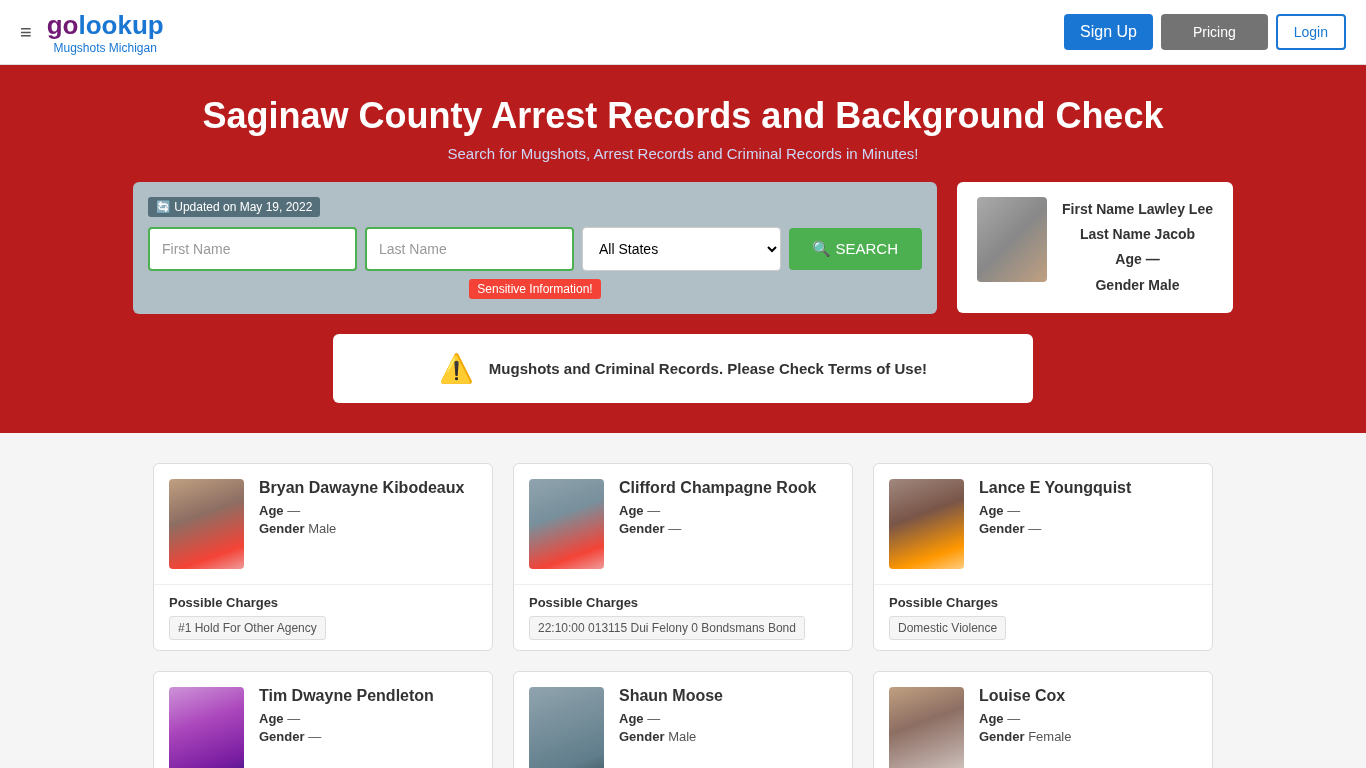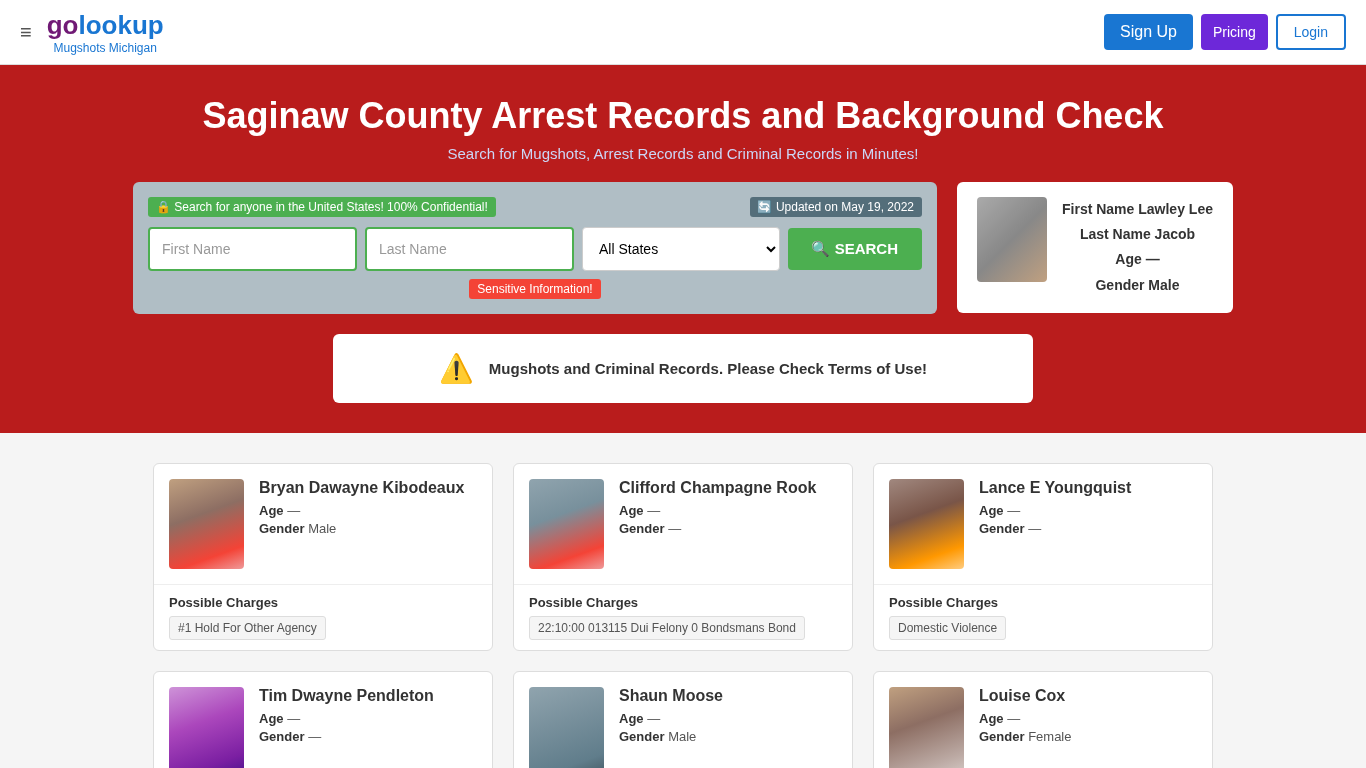--- a/index.html
+++ b/index.html
@@ -16,21 +16,21 @@
       height: 65px;
     }
     .header-left { display: flex; align-items: center; gap: 15px; }
     .hamburger { font-size: 20px; cursor: pointer; color: #555; }
     .logo-text { font-size: 26px; font-weight: bold; }
     .logo-go { color: #701a75; }
     .logo-lookup { color: #1976d2; }
     .logo-subtitle { font-size: 12px; color: #1976d2; text-align: center; }
     .header-right { display: flex; gap: 8px; }
     .btn-signup { background: #1976d2; color: #fff; border: none; padding: 8px 16px; border-radius: 4px; cursor: pointer; font-size: 16px; }
-    .btn-pricing { background: #6d28d9; color: #fff; border: none; padding: 8px 12px; border-radius: 4px; cursor: pointer; font-size: 14px; }
+    .btn-pricing { background: #737373; color: #fff; border: none; padding: 8px 32px; border-radius: 4px; cursor: pointer; font-size: 14px; }
     .btn-login { background: #fff; color: #1976d2; border: 2px solid #1976d2; padding: 8px 16px; border-radius: 4px; cursor: pointer; font-size: 14px; }
 
     
     .hero {
       background: #b91c1c;
       padding: 30px 36px;
       text-align: center;
       color: #fff;
     }
     .hero h1 { font-size: 36px; font-weight: bold; margin-bottom: 8px; }
@@ -93,21 +93,21 @@
       background: #fff;
     }
     .btn-search {
       background: #4caf50;
       color: #fff;
       border: none;
       padding: 12px 24px;
       border-radius: 4px;
       cursor: pointer;
       font-size: 15px;
-      font-weight: bold;
+      font-weight: normal;
       white-space: nowrap;
     }
     .sensitive-badge {
       background: #f44336;
       color: #fff;
       padding: 3px 8px;
       border-radius: 3px;
       font-size: 12px;
       margin-top: 8px;
       display: inline-block;
@@ -228,21 +228,20 @@
   </div>
 </header>
 
 <section class="hero">
   <h1>Saginaw County Arrest Records and Background Check</h1>
   <p>Search for Mugshots, Arrest Records and Criminal Records in Minutes!</p>
 
   <div class="search-container">
     <div class="search-box">
       <div class="search-top-bar">
-        <span class="confidential-badge">🔒 Search for anyone in the United States! 100% Confidential!</span>
         <span class="updated-badge">🔄 Updated on May 19, 2022</span>
       </div>
       <div class="search-inputs">
         <input type="text" placeholder="First Name" style="">
         <input type="text" placeholder="Last Name" style="">
         <select>
           <option>All States</option>
         </select>
         <button class="btn-search">🔍 SEARCH</button>
       </div>

